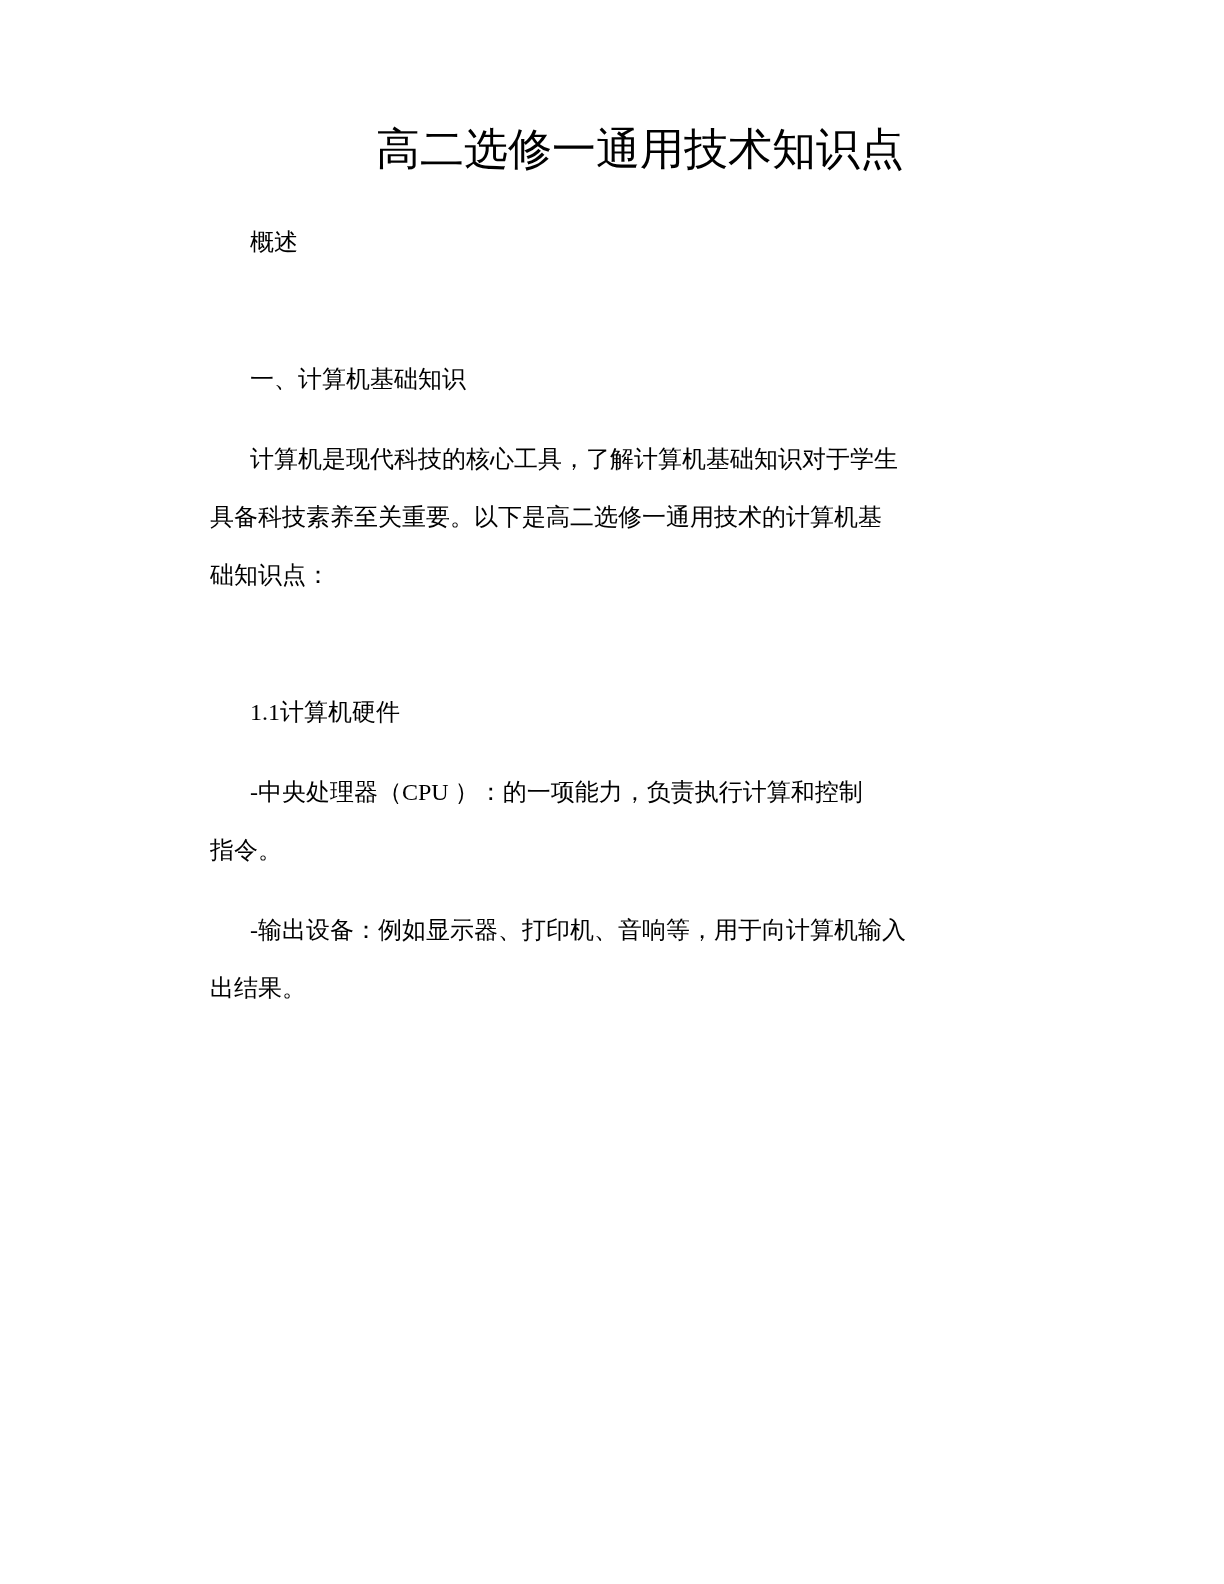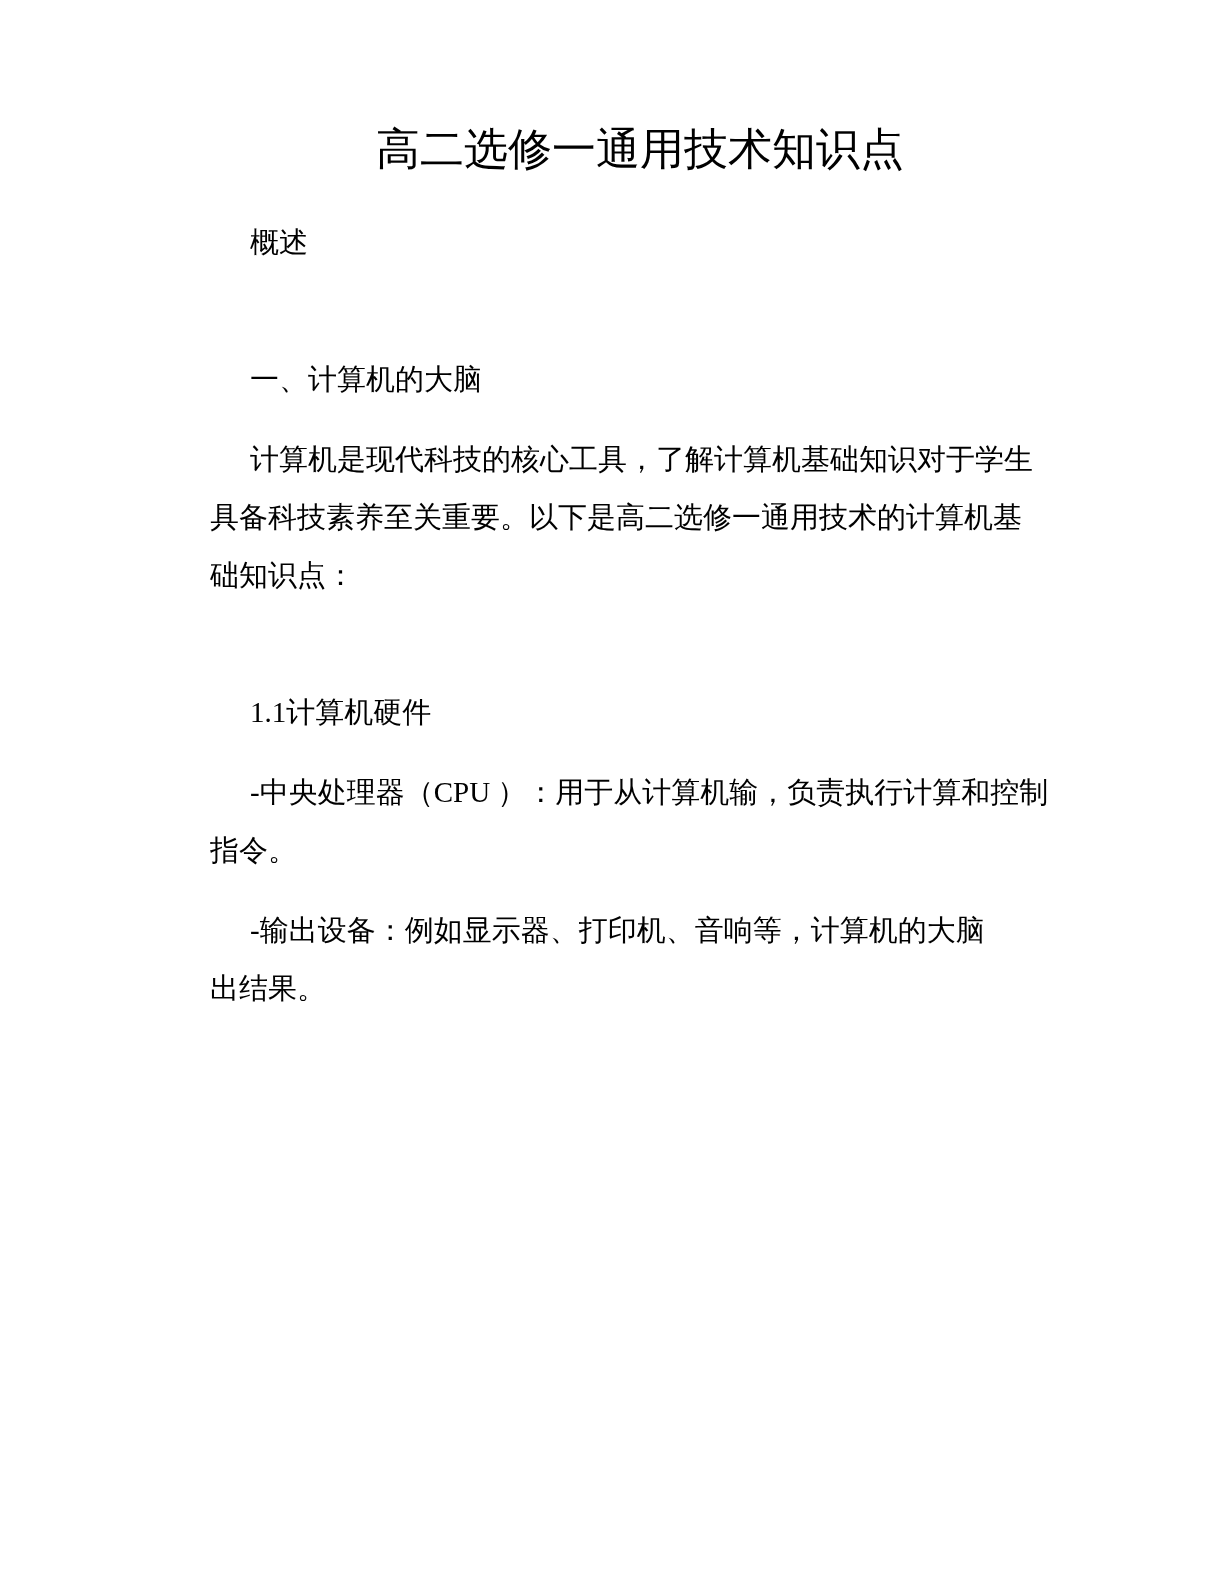--- a/index.html
+++ b/index.html
@@ -26,21 +26,21 @@
   .doc-title {
     margin: 0 0 26px 0;
     font-size: 44px;
     line-height: 75px;
     font-weight: normal;
     text-align: center;
     white-space: pre-line;
   }
   .para {
     margin: 0 0 22px 0;
-    font-size: 29px;
+    font-size: 24px;
     line-height: 58px;
     text-indent: 40px;
     white-space: pre-line;
   }
   .spacer {
     height: 57px;
   }
 </style>
 </head>
 <body>
@@ -48,32 +48,32 @@
 <div class="page">
   <div class="content">
 
     <h1 class="doc-title">高二选修一通用技术知识点</h1>
 
     <p class="para">概述</p>
 
 
     <div class="spacer"></div>
 
-    <p class="para">一、计算机的大脑</p>
+    <p class="para">一、计算机基础知识</p>
 
     <p class="para">计算机是现代科技的核心工具，了解计算机基础知识对于学生
 具备科技素养至关重要。以下是高二选修一通用技术的计算机基
 础知识点：</p>
 
     <div class="spacer"></div>
 
     <p class="para">1.1计算机硬件</p>
 
-    <p class="para">-中央处理器（CPU ）：用于从计算机输，负责执行计算和控制
+    <p class="para">-中央处理器（CPU ）：的一项能力，负责执行计算和控制
 指令。</p>
 
 
 
-    <p class="para">-输出设备：例如显示器、打印机、音响等，计算机的大脑
+    <p class="para">-输出设备：例如显示器、打印机、音响等，用于向计算机输入
 出结果。</p>
 
   </div>
 </div>
 
 </body></html>

